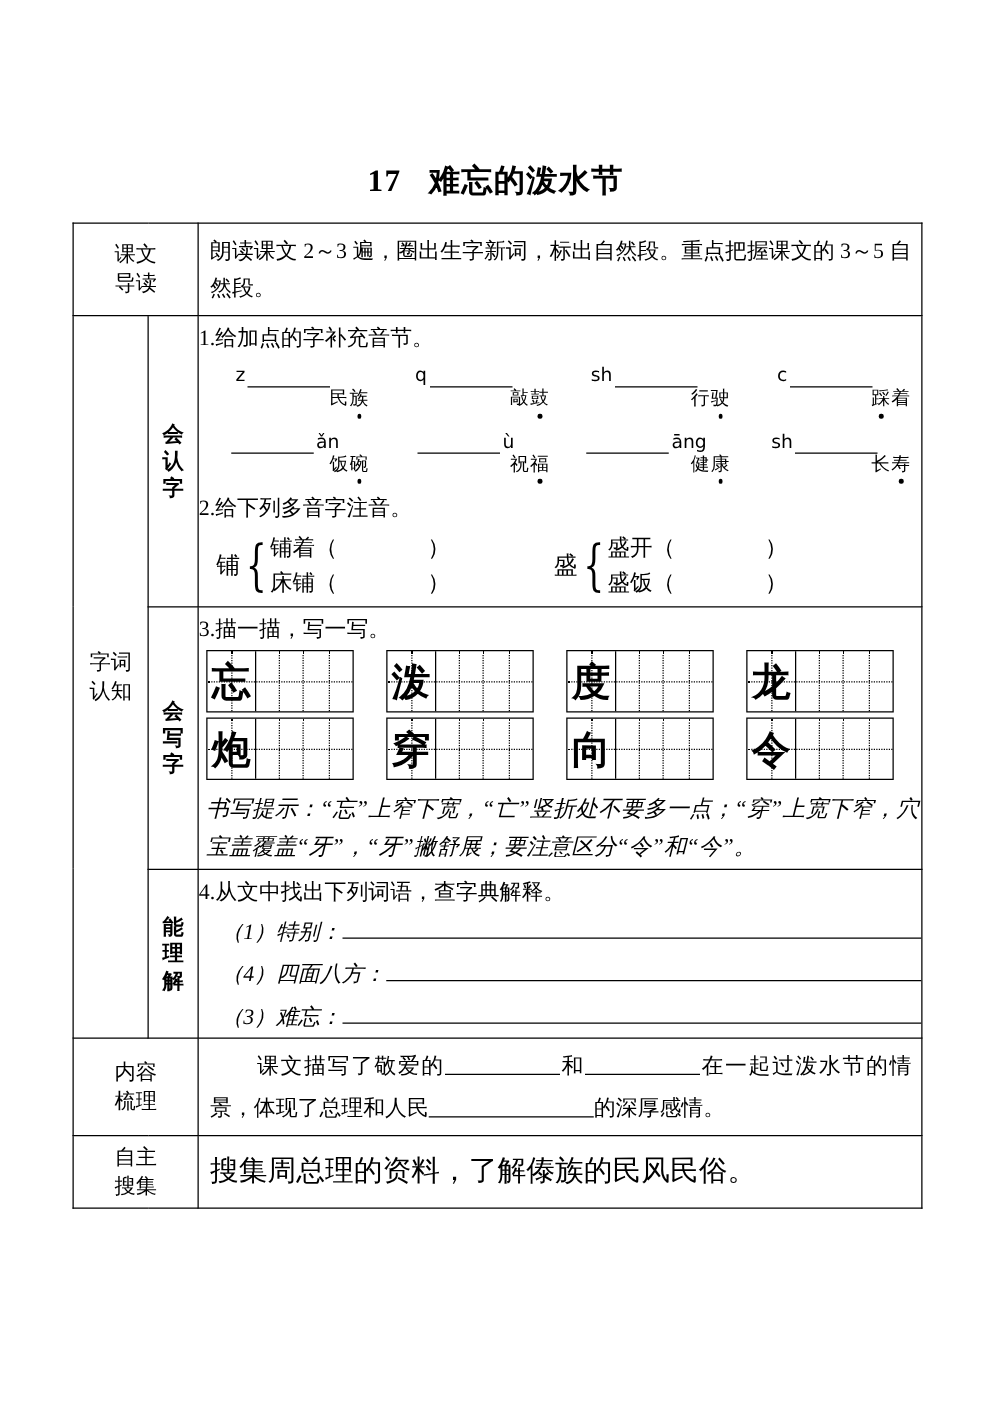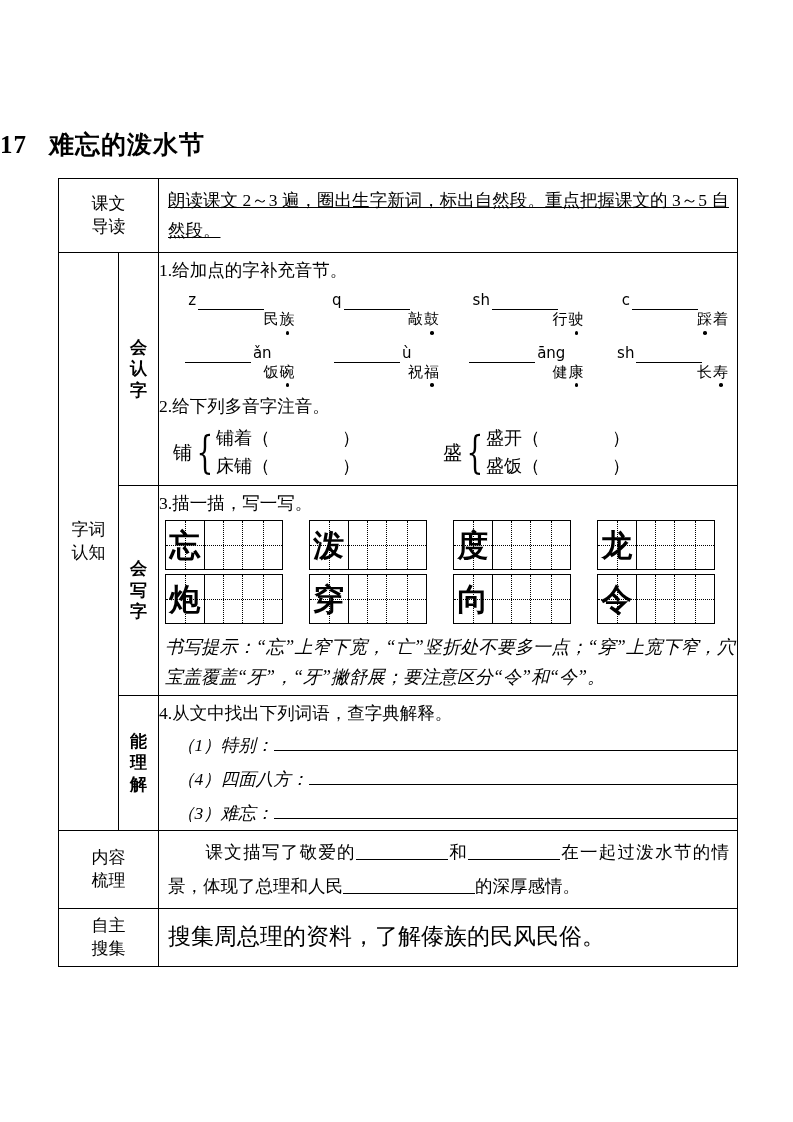--- a/index.html
+++ b/index.html
@@ -22,21 +22,21 @@
     width: 793px;
     height: 1122px;
   }
 
   
   .title {
     position: absolute;
     left: 0;
     top: 128px;
     width: 793px;
-    text-align: left;
+    text-align: center;
     font-size: 25px;
     font-weight: bold;
     letter-spacing: 1px;
     font-family: "Liberation Serif", "DejaVu Serif", serif;
   }
   .title .num {
     font-family: "Liberation Serif", serif;
     margin-right: 22px;
   }
 
@@ -80,21 +80,20 @@
     padding: 7px 9px 9px 9px;
     font-size: 17.5px;
     line-height: 1.62;
   }
 
   .intro-text {
     font-size: 17.5px;
     line-height: 1.72;
     text-align: justify;
     padding: 6px 8px 7px 9px;
-    text-decoration: underline;
   }
 
   
   .q {
     font-size: 17.5px;
     line-height: 1.5;
     margin: 4px 0 2px 0;
   }
 
   

